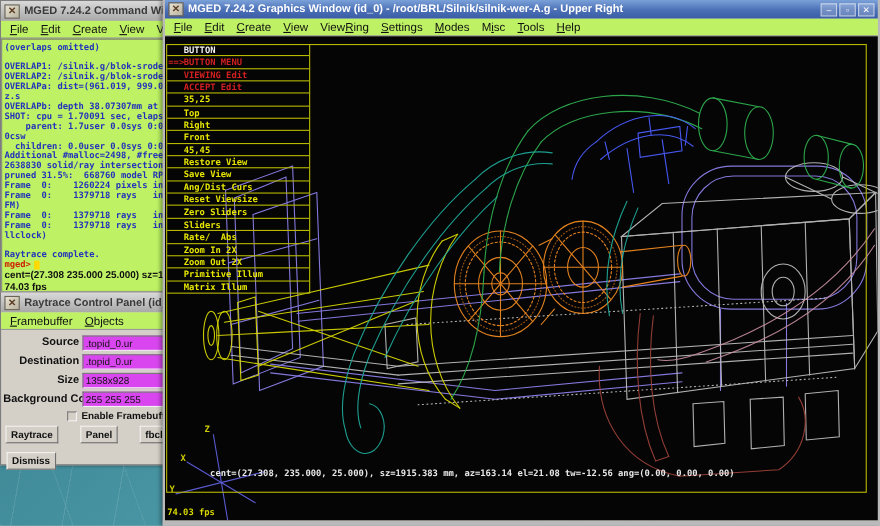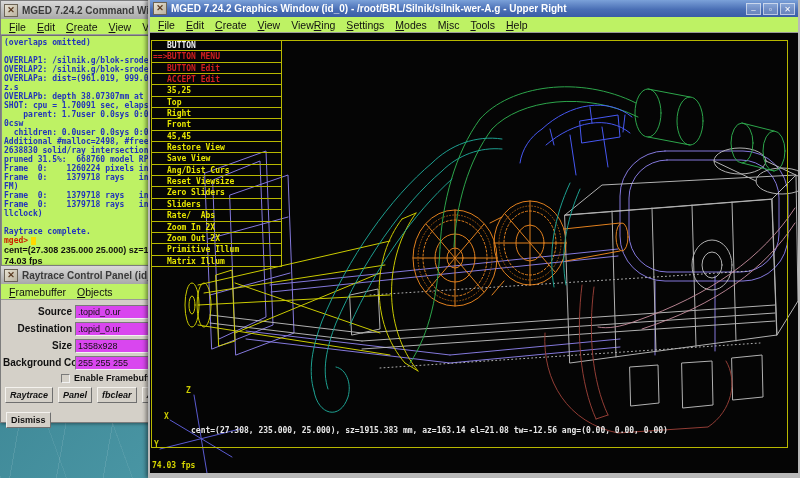--- a/index.html
+++ b/index.html
@@ -52,21 +52,21 @@
   .rt-label { width:72px; text-align:right; font-size:10px; font-weight:bold;
               color:#111; padding-right:3px; white-space:nowrap; }
   .rt-input { flex:1; height:14px; background:#d946ef; border:1px solid;
               border-color:#7a7a7a #f2f2f2 #f2f2f2 #7a7a7a; font-size:9px;
               padding:1px 2px; white-space:nowrap; overflow:hidden;
               font-family:"Liberation Sans", sans-serif; color:#111; }
   .rt-check { display:flex; align-items:center; height:14px; padding-left:58px; gap:4px; }
   .rt-checkbox { width:9px; height:9px; background:#d4d0c8; border:1px solid;
               border-color:#7a7a7a #f2f2f2 #f2f2f2 #7a7a7a; }
   .rt-check span { font-size:9px; font-weight:bold; color:#111; white-space:nowrap; }
-  .rt-btnrow { display:flex; gap:5px; padding:2px 2px 0 2px;font-style:italic; }
+  .rt-btnrow { display:flex; gap:20px; padding:2px 2px 0 2px; }
   .btn3d { background:#d4d0c8; border:1px solid;
            border-color:#f4f2ee #6f6f6f #6f6f6f #f4f2ee;
            font-size:9px; font-weight:bold; color:#111; text-align:center;
            padding:2px 4px; white-space:nowrap; }
   #btn-raytrace { width:66px; }
   #dismissrow { padding:6px 3px 0 3px; }
 
   
   #gfxwin { left:148px; top:0; width:652px; height:478px; z-index:3;
             border:none; border-left:2px solid #b9b9b9; border-right:2px solid #b9b9b9;
@@ -358,21 +358,21 @@
       </g>
       <text class="axis-label" x="36" y="360">Z</text>
       <text class="axis-label" x="14" y="386">X</text>
       <text class="axis-label" x="4" y="414">Y</text>
     </svg>
 
     <div id="faceplate">
       <div id="btnmenu">
         <div class="fp-row" data-color="white">BUTTON</div>
         <div class="fp-row" data-color="red"><span class="fp-pointer">==&gt;</span><span>BUTTON MENU</span></div>
-        <div class="fp-row" data-color="red"><span>BUTTON Edit</span></div>
+        <div class="fp-row" data-color="red"><span>VIEWING Edit</span></div>
         <div class="fp-row" data-color="red"><span>ACCEPT Edit</span></div>
         <div class="fp-row" data-color="yellow"><span>35,25</span></div>
         <div class="fp-row" data-color="yellow"><span>Top</span></div>
         <div class="fp-row" data-color="yellow"><span>Right</span></div>
         <div class="fp-row" data-color="yellow"><span>Front</span></div>
         <div class="fp-row" data-color="yellow"><span>45,45</span></div>
         <div class="fp-row" data-color="yellow"><span>Restore View</span></div>
         <div class="fp-row" data-color="yellow"><span>Save View</span></div>
         <div class="fp-row" data-color="yellow"><span>Ang/Dist Curs</span></div>
         <div class="fp-row" data-color="yellow"><span>Reset Viewsize</span></div>

